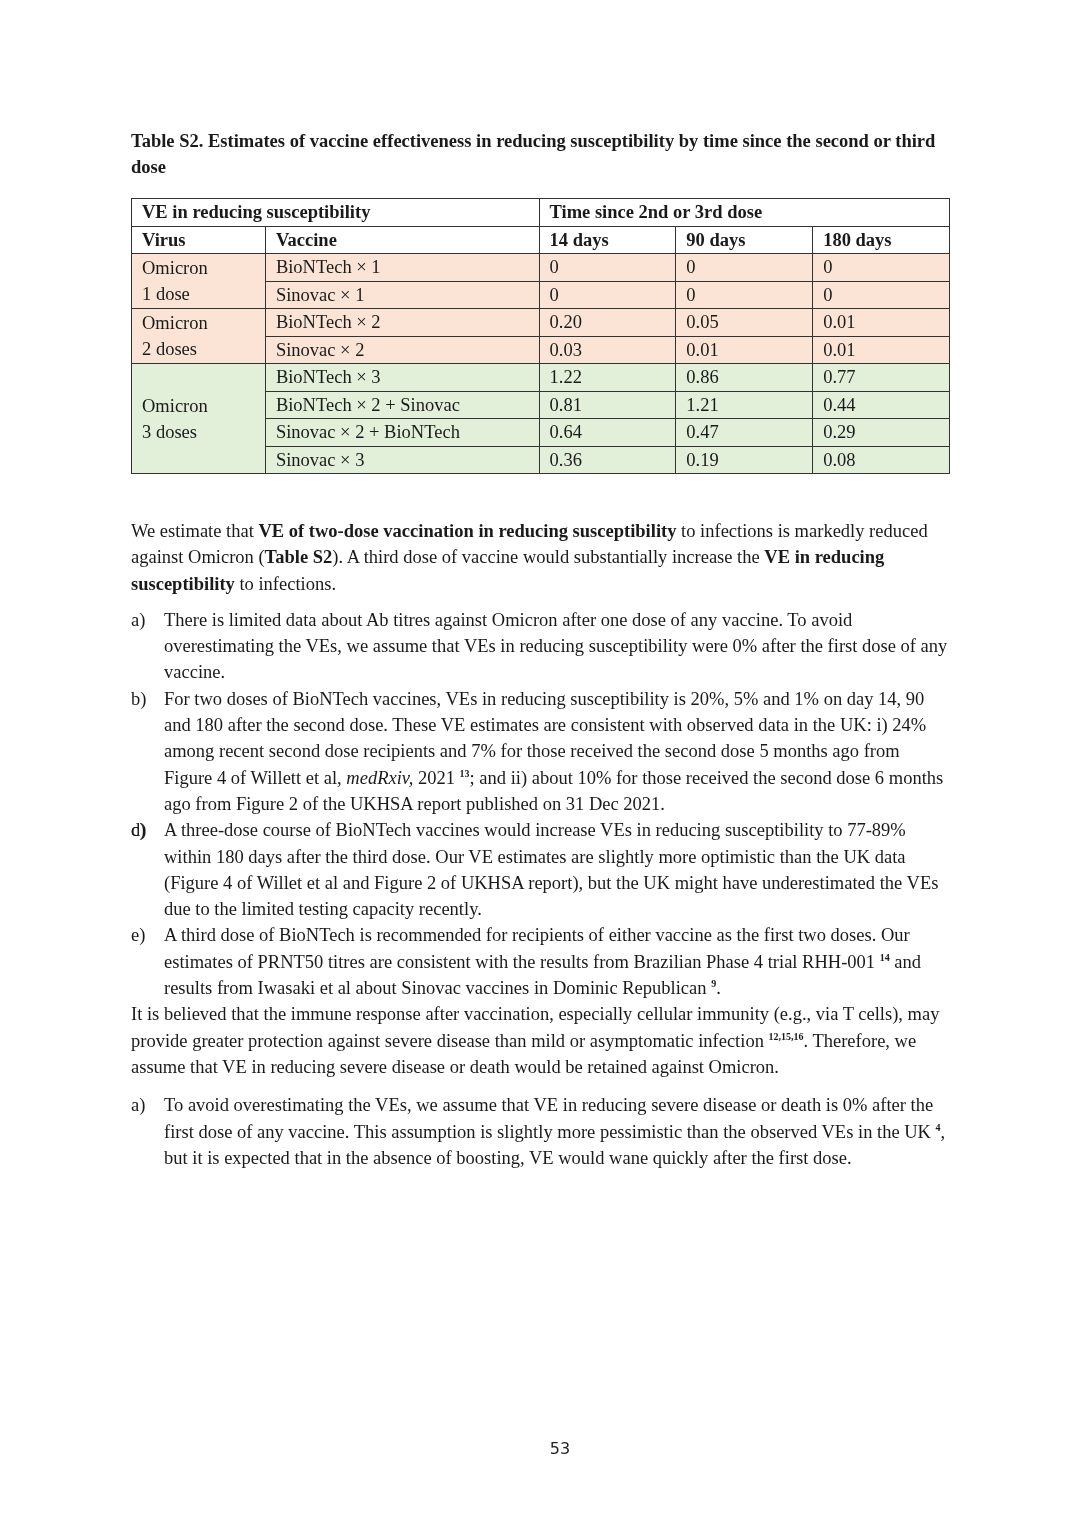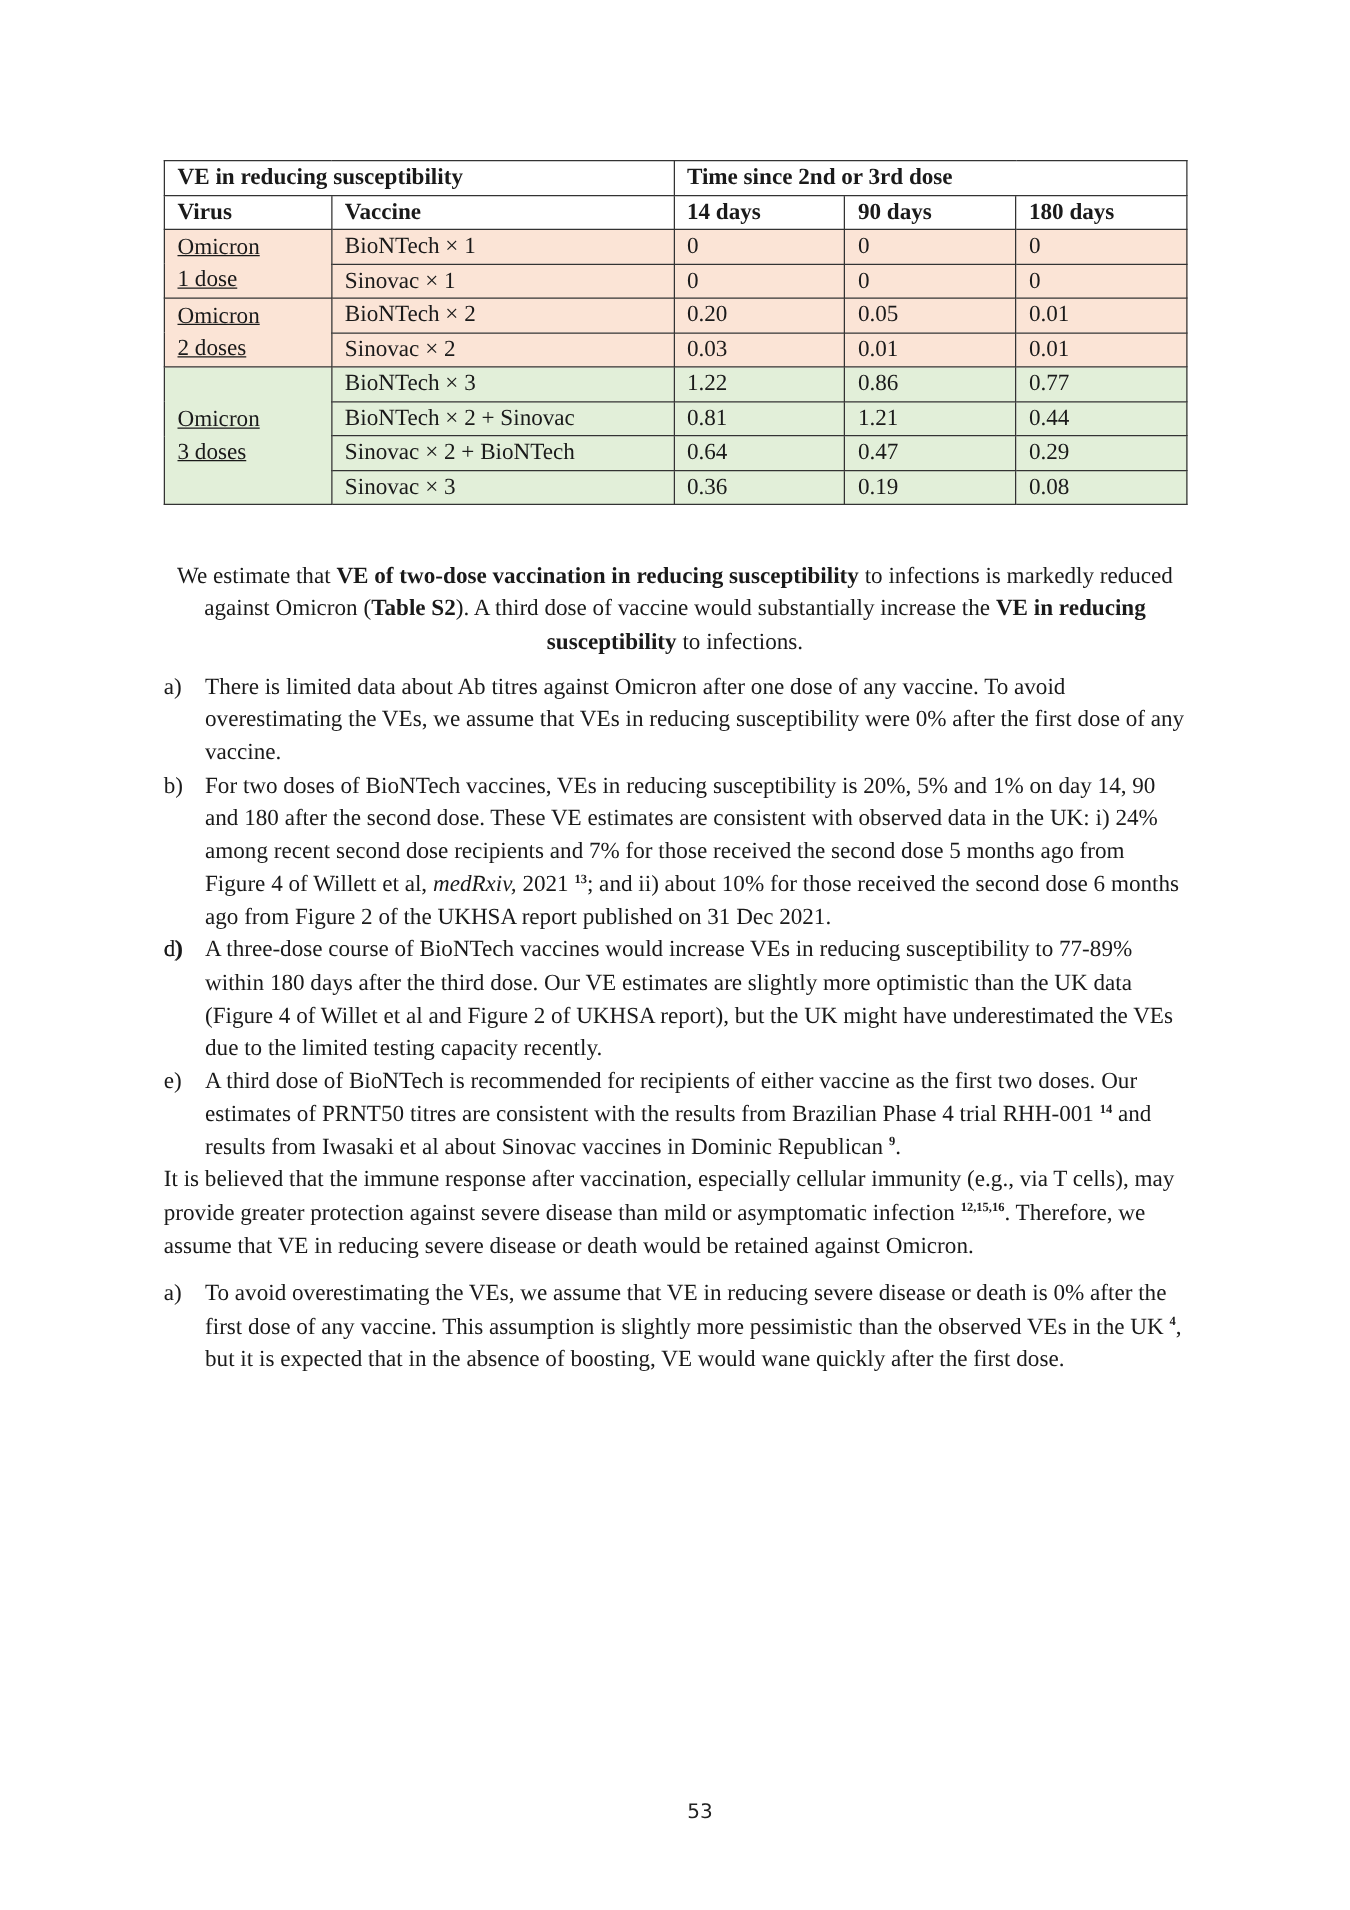--- a/index.html
+++ b/index.html
@@ -5,36 +5,37 @@
   html, body { margin: 0; padding: 0; background: #ffffff; }
   body { width: 1080px; height: 1528px; position: relative; overflow: hidden;
          font-family: "Liberation Serif", "DejaVu Serif", serif; color: #1a1a1a; }
   .page { position: absolute; left: 131px; top: 128px; width: 818px; }
   .caption { font-weight: bold; font-size: 18.5px; line-height: 26px; margin: 0 0 18px 0; }
   table.ve { border-collapse: collapse; width: 819px; font-size: 18.5px; }
   table.ve td { border: 1px solid #333; padding: 0 10px; height: 26.5px; line-height: 26px; vertical-align: middle; }
   table.ve tr.head td { font-weight: bold; background: #fff; }
   .pink { background: #fbe4d6; }
   .green { background: #e2efd9; }
-  td.virus { vertical-align: middle; line-height: 26px; text-decoration: underline; }
+  td.virus { vertical-align: middle; line-height: 26px; }
   p.body { font-size: 18.5px; line-height: 26.3px; margin: 0; }
-  .para1 { margin-top: 44px !important; text-align: center; }
+  .para1 { margin-top: 44px !important; }
   ol.alpha { list-style: none; margin: 10px 0 0 0; padding: 0; }
   ol.alpha li { position: relative; padding-left: 33px; font-size: 18.5px; line-height: 26.3px; }
   ol.alpha li .mk { position: absolute; left: 0; top: 0; }
   sup { font-size: 10px; line-height: 0; vertical-align: 7px; font-weight: bold; }
   .sub-head { font-style: italic; font-weight: bold; font-size: 18.5px; margin: 20px 0 14px 0; line-height: 26px; }
   .pagenum { position: absolute; left: 0; width: 1080px; top: 1439px; text-align: center;
              font-family: "DejaVu Sans", "Liberation Sans", sans-serif; font-size: 16px; color: #222; margin-left: 20px; }
 </style>
 </head>
 <body>
 
 <div class="page">
 
+  <p class="caption">Table S2. Estimates of vaccine effectiveness in reducing susceptibility by time since the second or third dose</p>
 
   <table class="ve">
     <colgroup>
       <col style="width:134px">
         <col style="width:274px">
         <col style="width:137px">
         <col style="width:137px">
         <col style="width:137px">
     </colgroup>
     <tbody>

